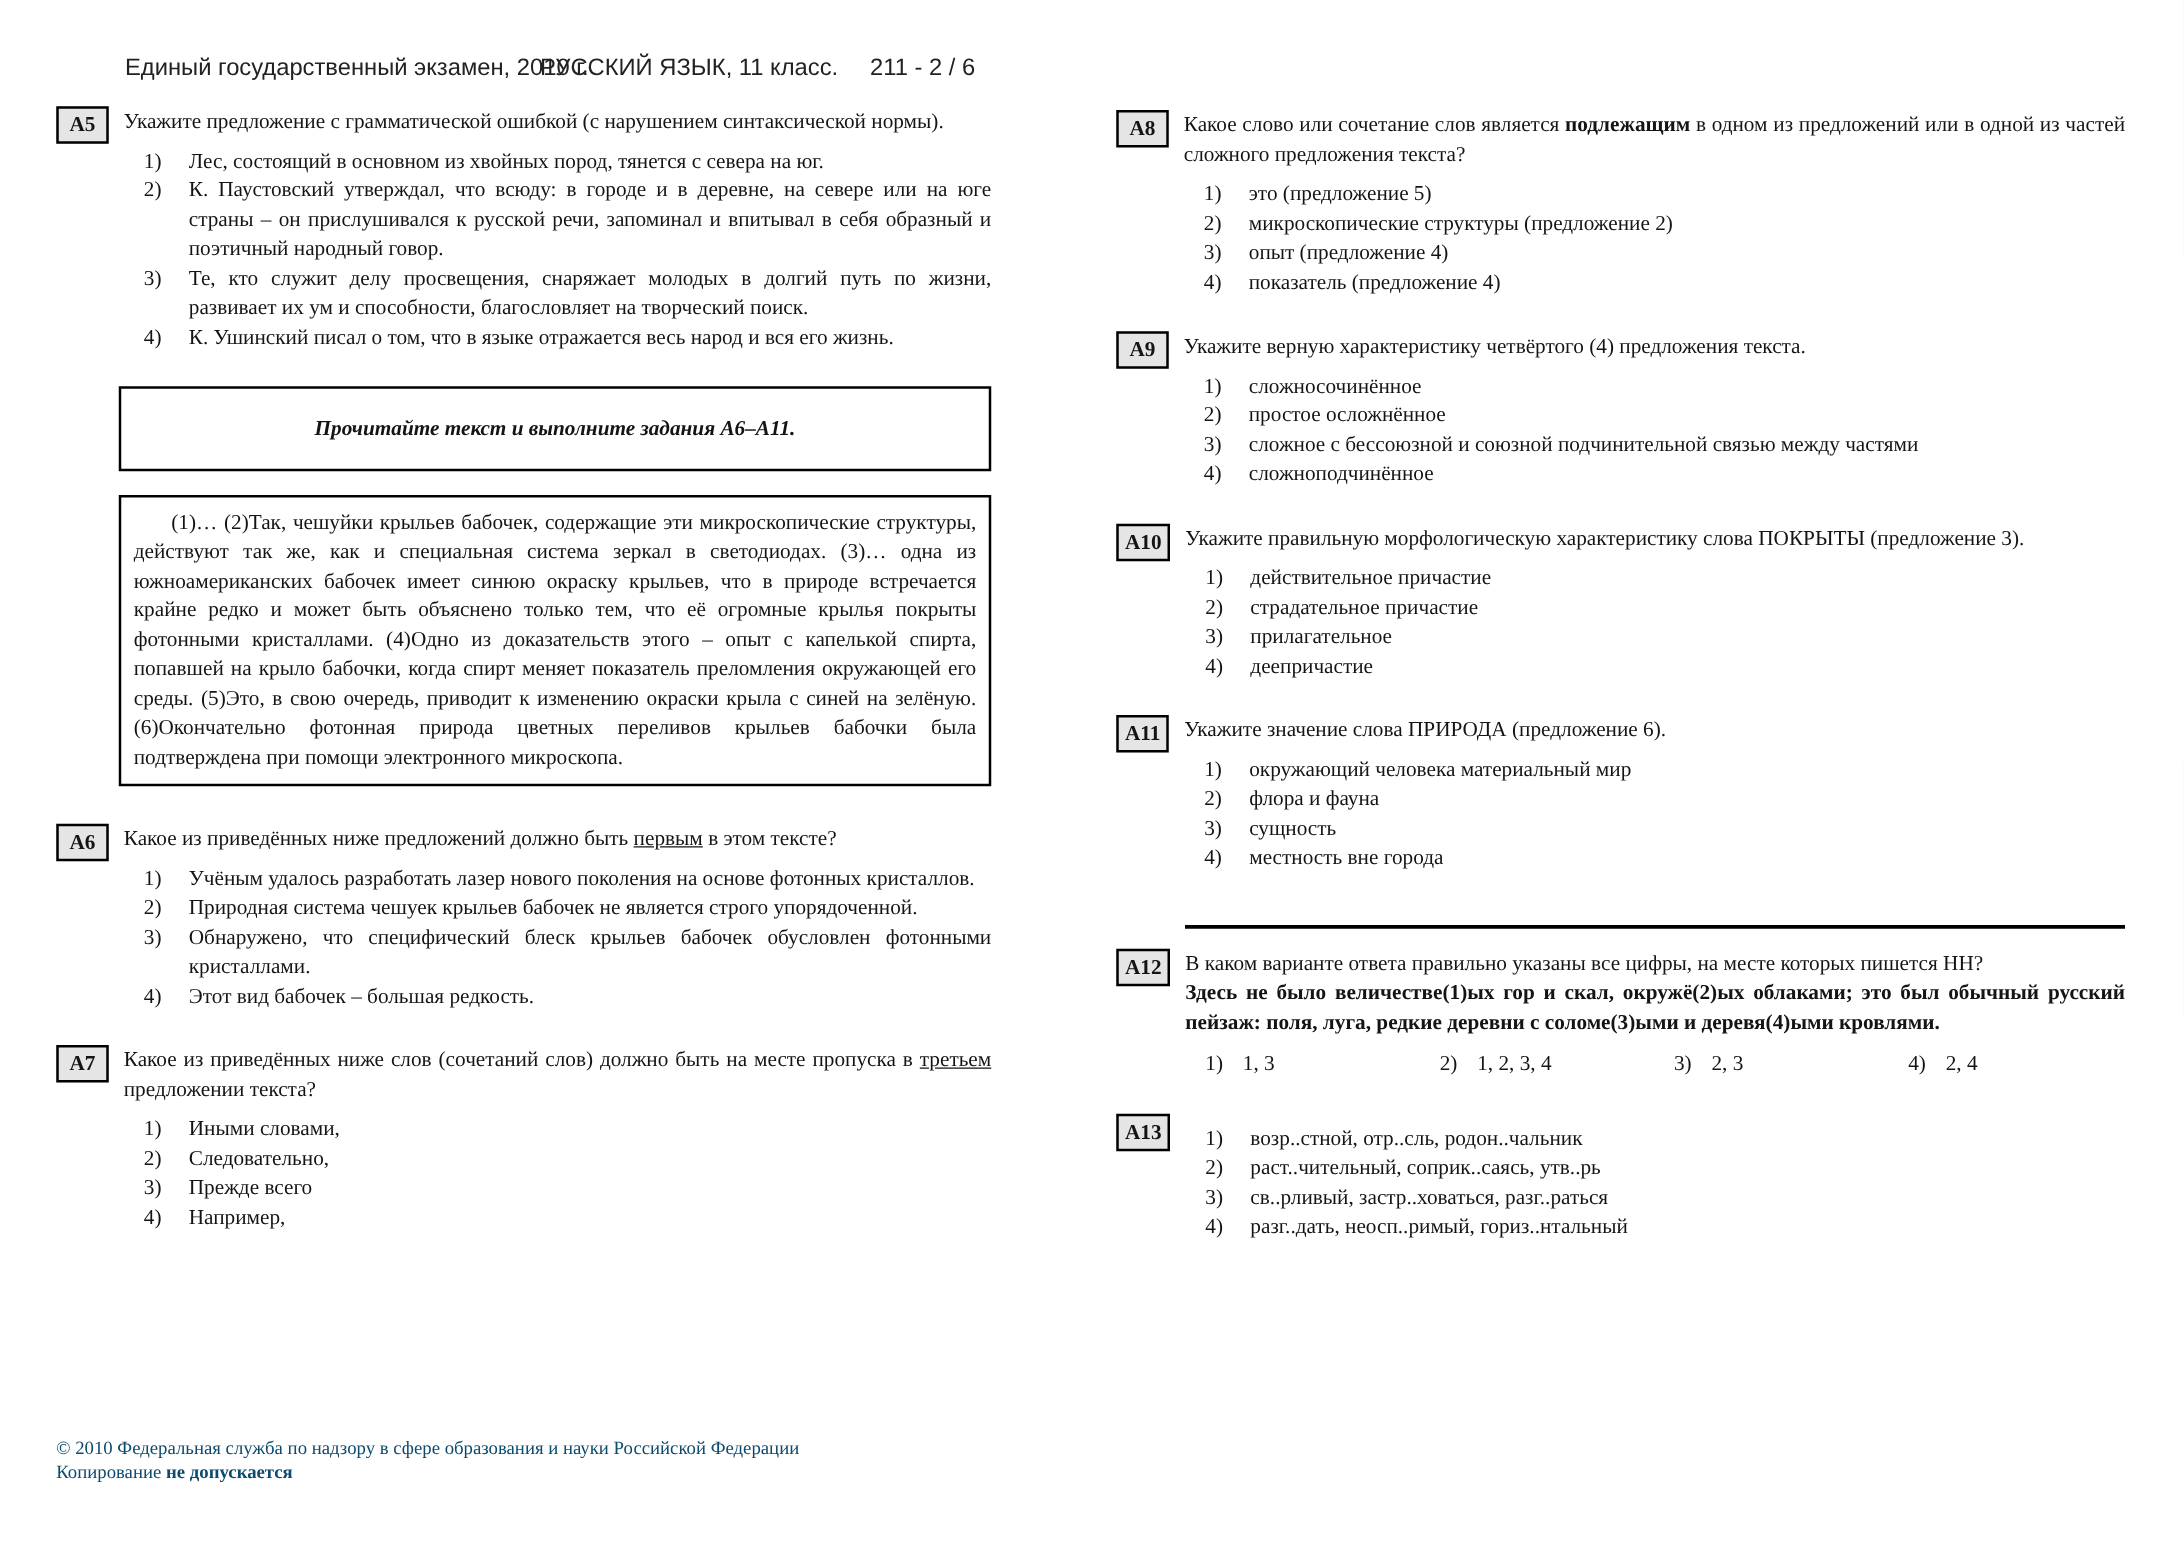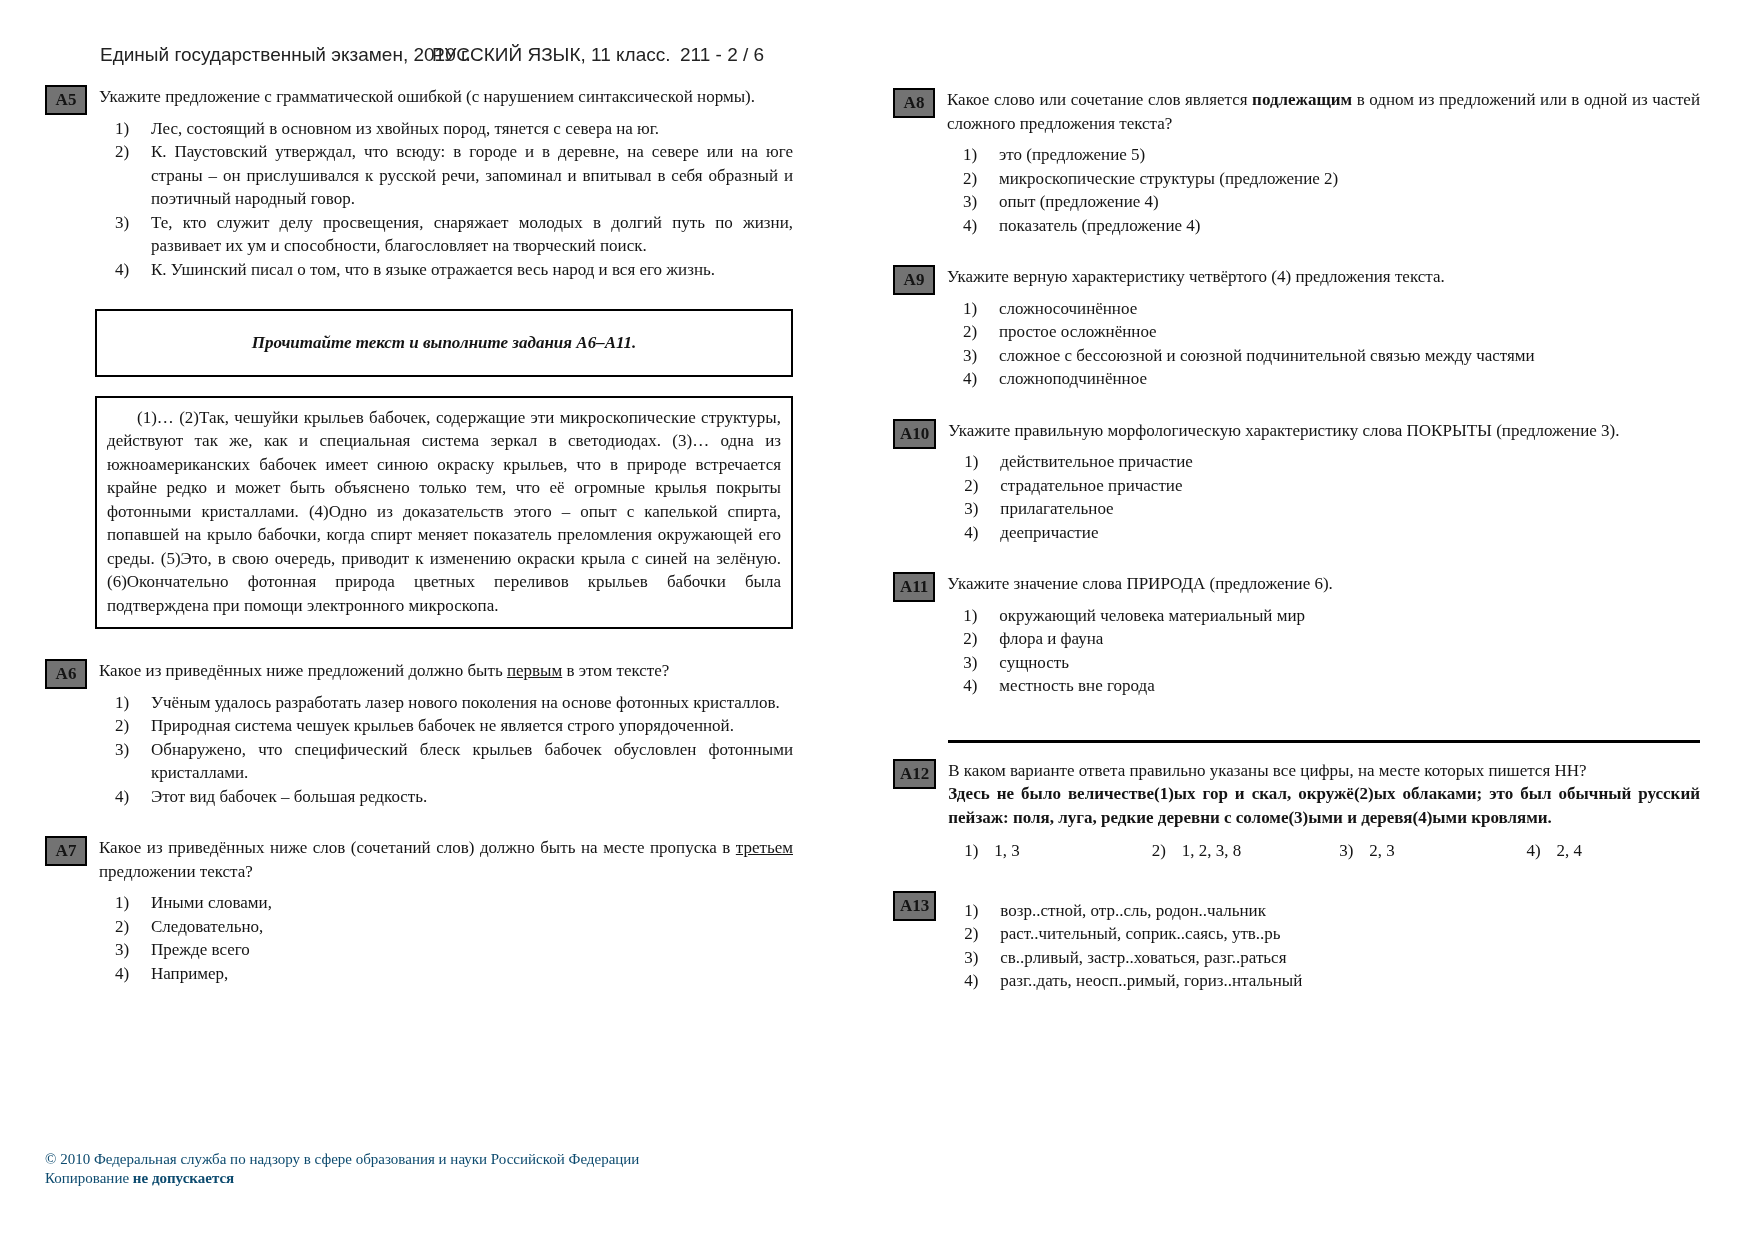--- a/index.html
+++ b/index.html
@@ -5,35 +5,35 @@
   html,body { margin:0; padding:0; background:#f4f4f2; }
   .page {
     position:relative; width:1747px; height:1239px; background:#ffffff;
     font-family:"Liberation Serif","DejaVu Serif",serif; color:#141414;
     overflow:hidden; margin:0 auto;
   }
   
   .hdr { position:absolute; top:44px; font-family:"Liberation Sans","DejaVu Sans",sans-serif; font-size:19px; color:#222; white-space:nowrap; }
   .hdr-exam { left:100px; }
   .hdr-subject { left:432px; }
-  .hdr-page { left:680px;text-align:center; }
+  .hdr-page { left:696px;text-align:center; }
 
   
   .col { position:absolute; font-size:17px; line-height:23.5px; }
   .col-left  { left:45px;  top:85px; width:748px; }
   .col-right { left:893px; top:88px; width:807px; }
 
   
   .qblock { display:flex; align-items:flex-start; }
   .col-left  .qblock { margin-bottom:28px; }
   .col-right .qblock { margin-bottom:28px; }
   .qlabel {
     border:2px solid #000; font-weight:bold; font-size:17px; line-height:20px;
     padding:3px 5px; min-width:28px; text-align:center; flex-shrink:0;
-    background:#737373;
+    background:#e5e5e5;
   }
   .qbody { flex:1; margin-left:12px; }
   .qtext { margin:0; text-align:justify; }
   .opts { margin-top:8px; }
   .opt { display:flex; padding-left:16px; }
   .onum { width:36px; flex-shrink:0; }
   .otext { flex:1; text-align:justify; }
   .u { text-decoration:underline; }
   .b { font-weight:bold; }
 
@@ -295,21 +295,21 @@
         <p class="qtext b">Здесь не было величестве(1)ых гор и скал, окружё(2)ых облаками; это был обычный русский пейзаж: поля, луга, редкие деревни с соломе(3)ыми и деревя(4)ыми кровлями.</p>
         <div class="opts-row">
 
             <div class="opt">
               <span class="onum">1)</span>
               <span class="otext">1, 3</span>
             </div>
 
             <div class="opt">
               <span class="onum">2)</span>
-              <span class="otext">1, 2, 3, 8</span>
+              <span class="otext">1, 2, 3, 4</span>
             </div>
 
             <div class="opt">
               <span class="onum">3)</span>
               <span class="otext">2, 3</span>
             </div>
 
             <div class="opt">
               <span class="onum">4)</span>
               <span class="otext">2, 4</span>

